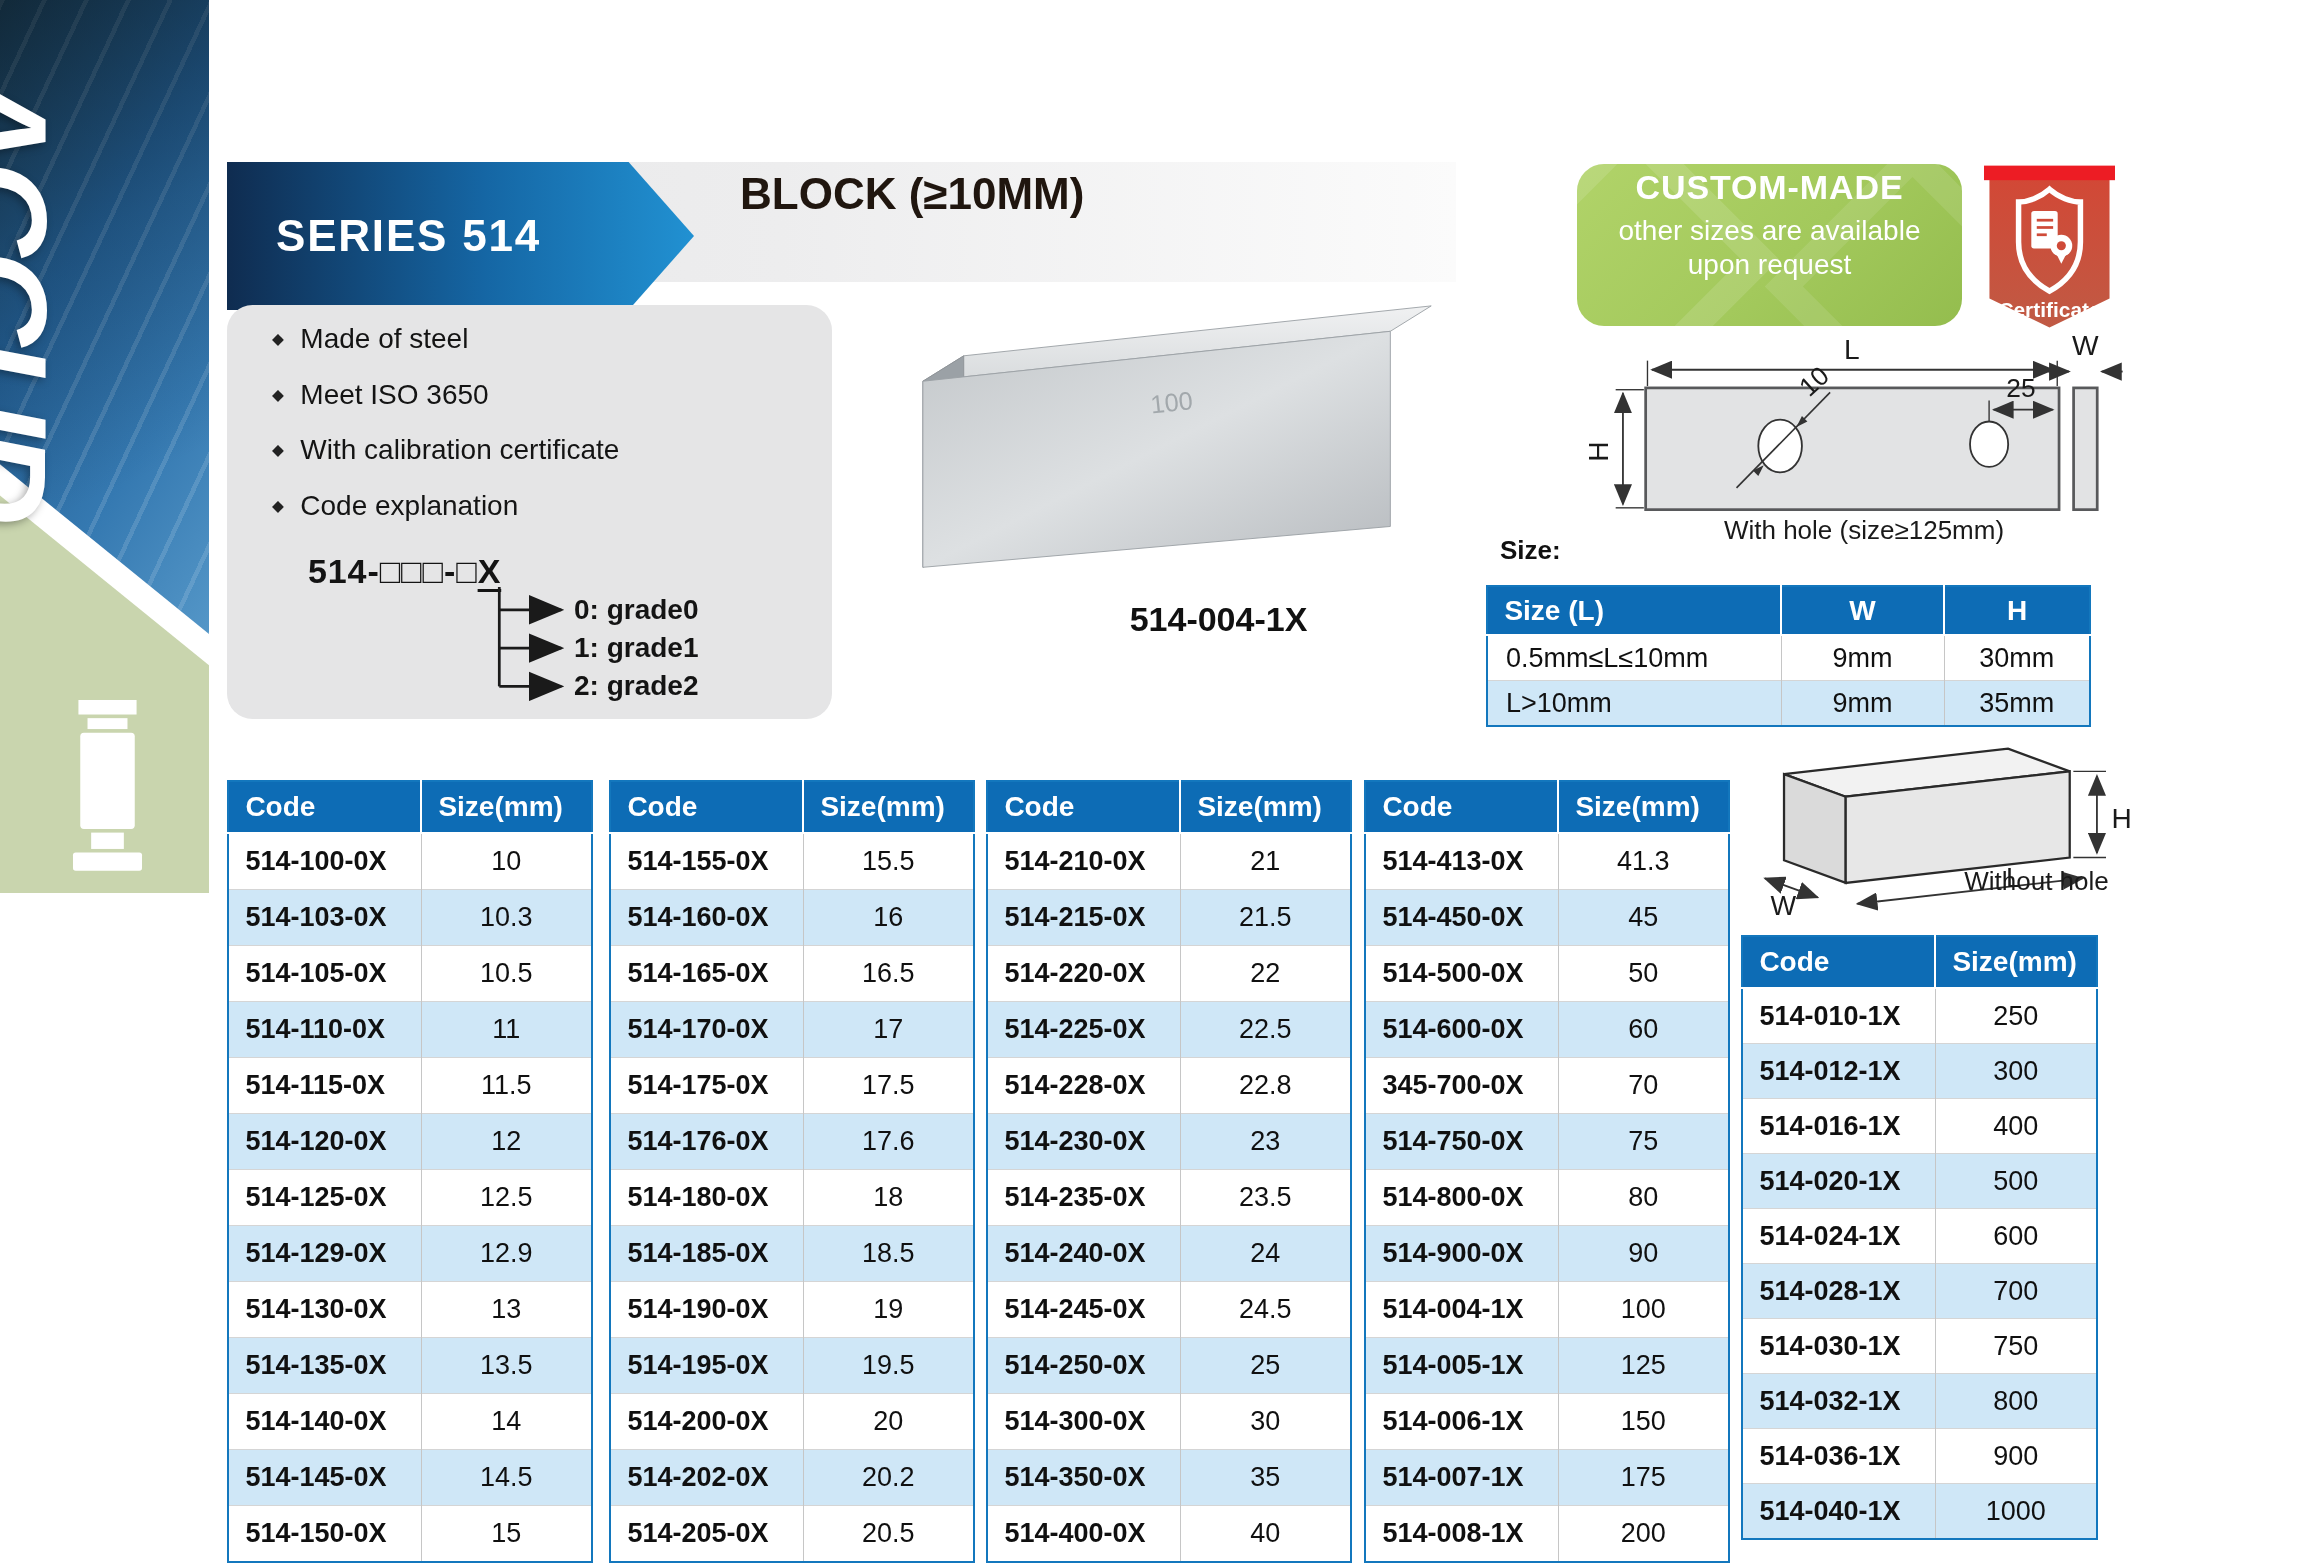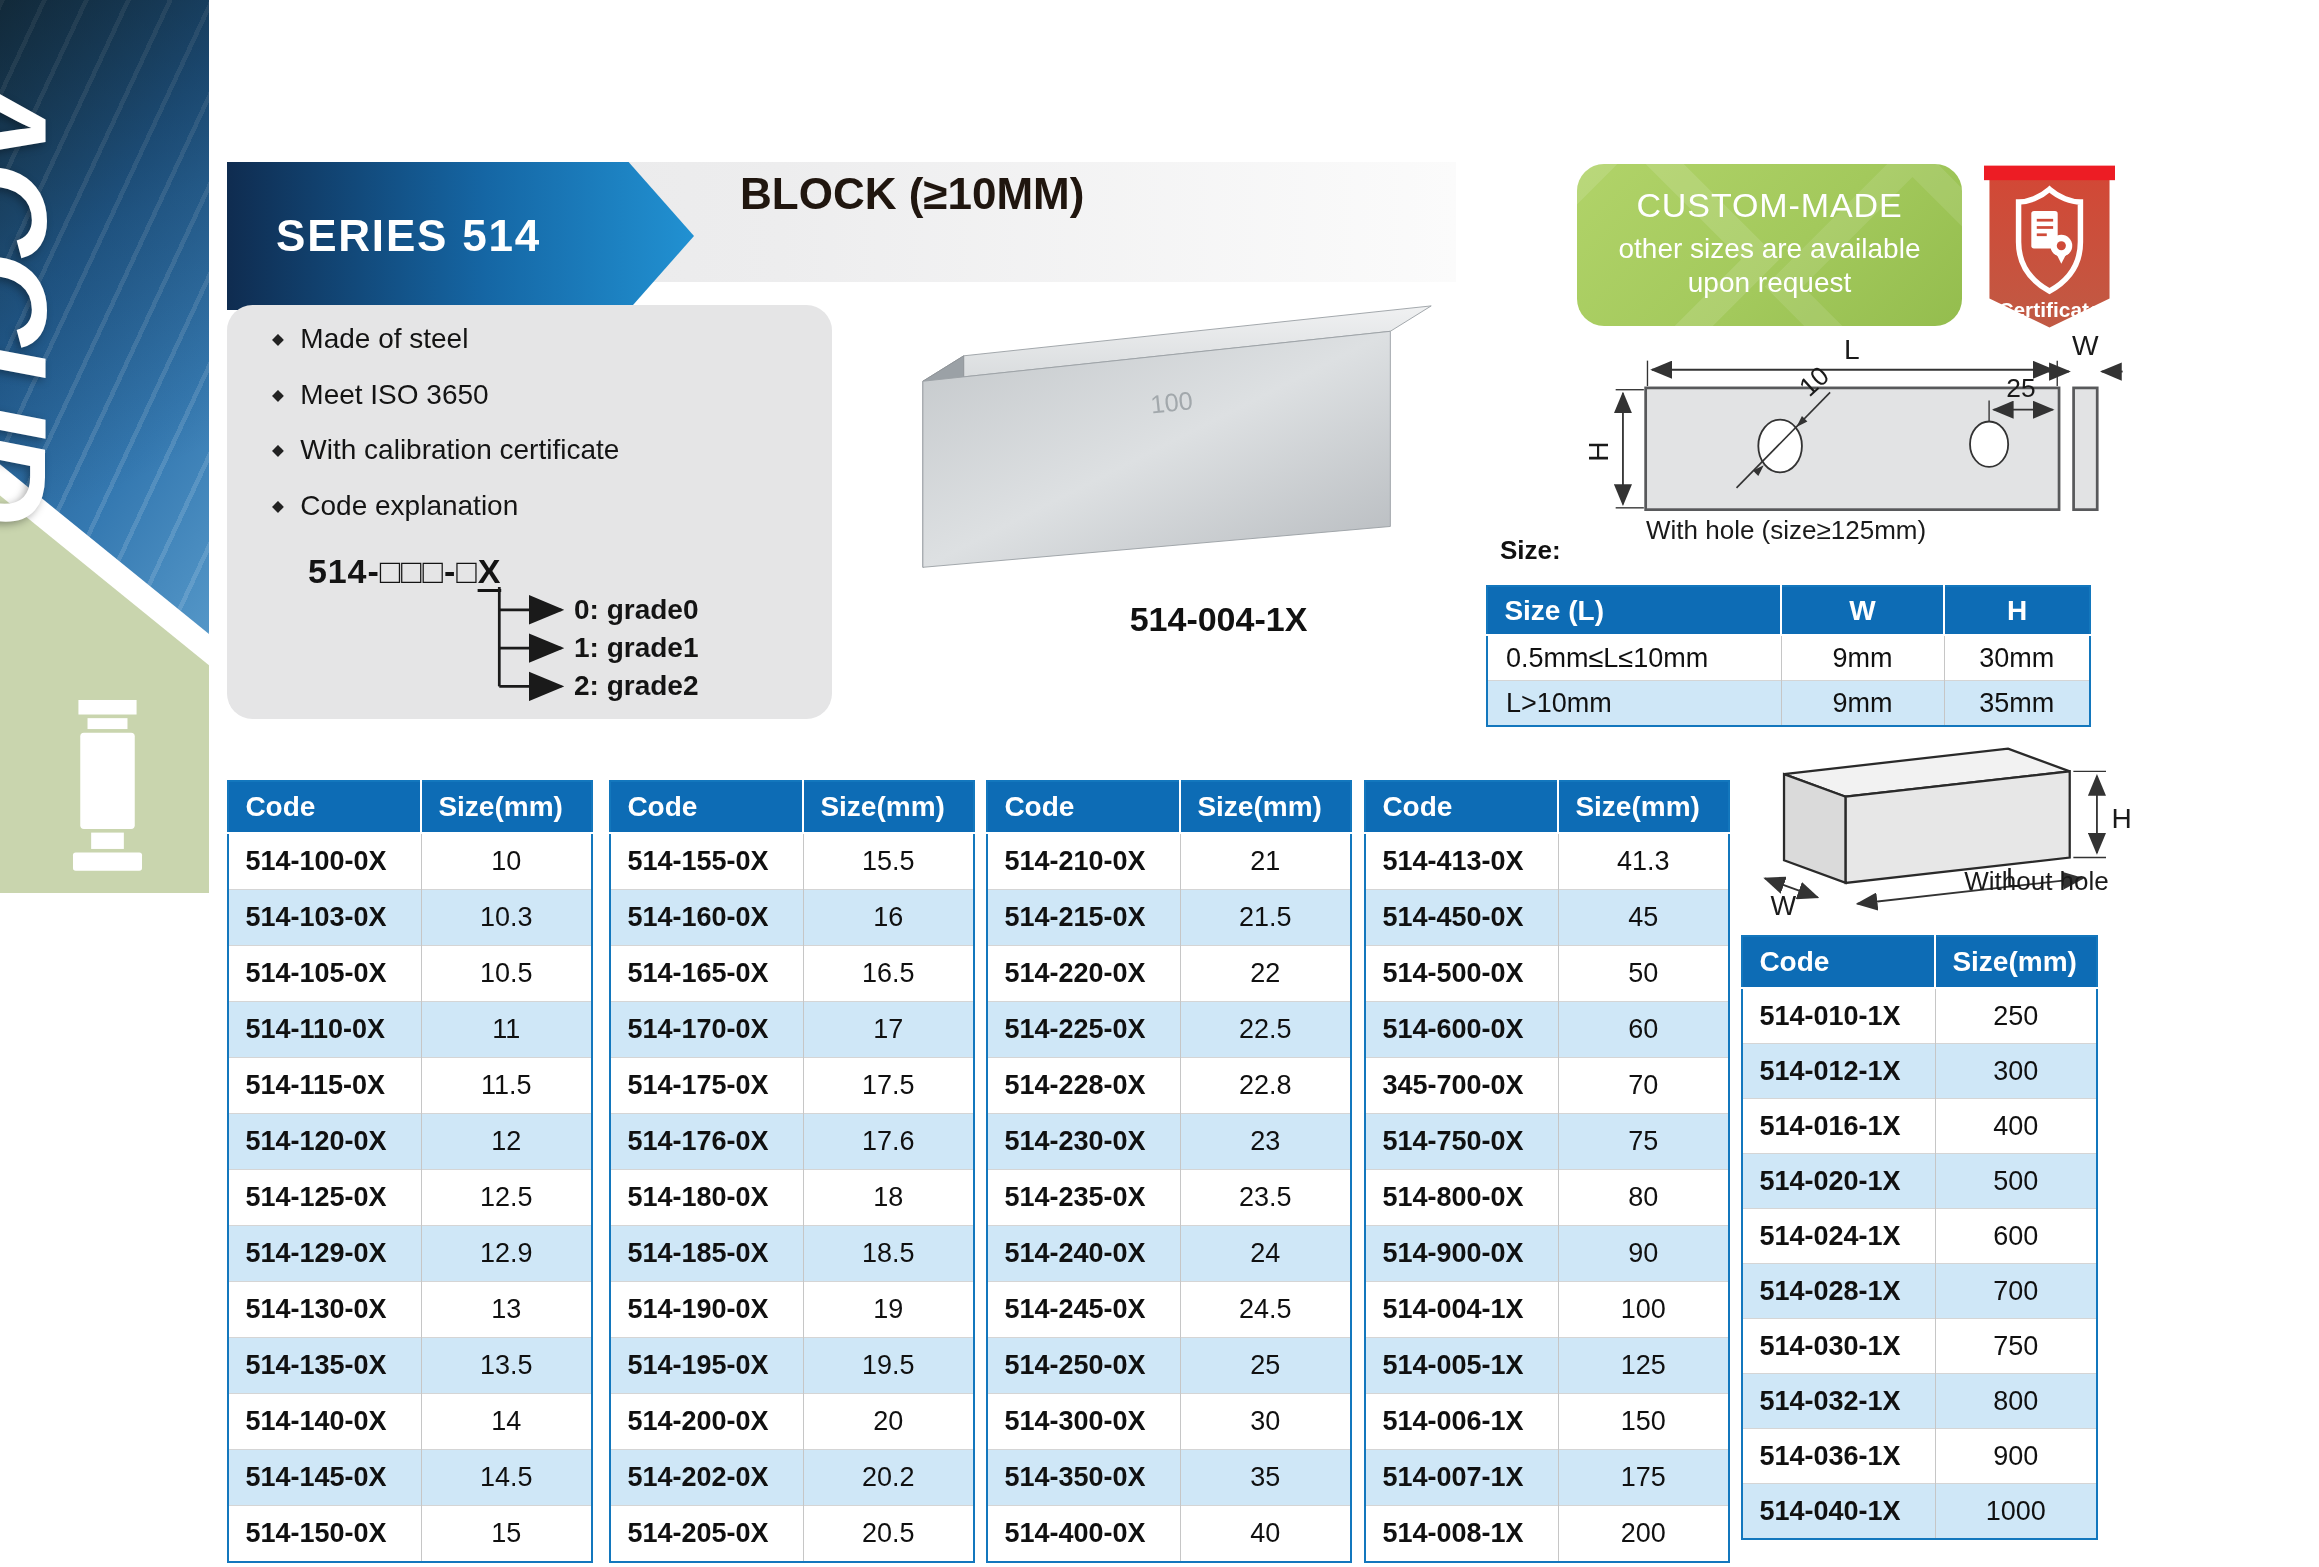--- a/index.html
+++ b/index.html
@@ -35,21 +35,21 @@
     font-size:44px;font-weight:bold;line-height:50px;letter-spacing:0px;}
 
   
   .custom-badge{position:absolute;left:1577px;top:164px;width:385px;height:162px;border-radius:27px;
     background:linear-gradient(135deg,#b1d369 0%,#a3c95c 55%,#94bd4e 100%);
     overflow:hidden;text-align:center;color:#fff;}
   .custom-badge::before{content:"";position:absolute;width:155px;height:155px;left:-50px;top:-9px;
     border:27px solid rgba(255,255,255,.12);transform:rotate(45deg);}
   .custom-badge::after{content:"";position:absolute;width:155px;height:155px;right:-55px;top:18px;
     border:27px solid rgba(255,255,255,.10);transform:rotate(45deg);}
-  .custom-title{position:relative;margin-top:22px;font-size:34px;font-weight:normal;letter-spacing:0.9px;z-index:1;}
+  .custom-title{position:relative;margin-top:4px;font-size:34px;font-weight:bold;letter-spacing:0.9px;z-index:1;}
   .custom-sub{position:relative;margin-top:7.3px;font-size:28px;line-height:34px;z-index:1;}
 
   .cert-svg{position:absolute;left:1984px;top:160px;}
 
   
   .features{position:absolute;left:227px;top:305px;width:605px;height:414px;
     background:#e5e5e6;border-radius:25.5px;}
   .feature{position:absolute;left:45px;display:flex;align-items:center;gap:16.4px;
     font-size:28px;color:#141414;}
   .feature .bullet{font-size:15.5px;color:#222;}
@@ -60,21 +60,21 @@
   .grade{position:absolute;left:347px;font-size:28px;font-weight:bold;color:#141414;}
   .grade0{top:289px}.grade1{top:327px}.grade2{top:365px}
 
   
   .product-svg{position:absolute;left:900px;top:295px;}
   .product-caption{position:absolute;left:1082px;top:600px;width:273px;text-align:center;
     font-size:34px;font-weight:bold;color:#111;}
 
   
   .withhole-svg{position:absolute;left:1523px;top:335px;}
-  .withhole-caption{position:absolute;left:1646px;top:515px;width:436px;
+  .withhole-caption{position:absolute;left:1646px;top:515px;width:436px;text-align:center;
     font-size:26px;color:#1a1a1a;}
   .nohole-svg{position:absolute;left:1750px;top:726px;}
   .nohole-caption{position:absolute;left:1932px;top:866px;width:209px;text-align:center;
     font-size:26px;color:#1a1a1a;}
   .size-label{position:absolute;left:1500px;top:535px;font-size:26px;font-weight:bold;color:#111;}
 
   
   table{border-collapse:collapse;table-layout:fixed;background:#fff;position:absolute;padding-left:36px;}
   th{background:#0d6cb5;color:#fff;font-size:28px;font-weight:bold;text-align:left;
      padding:0 0 0 16.4px;height:50px;border-bottom:2.7px solid #fff;}

